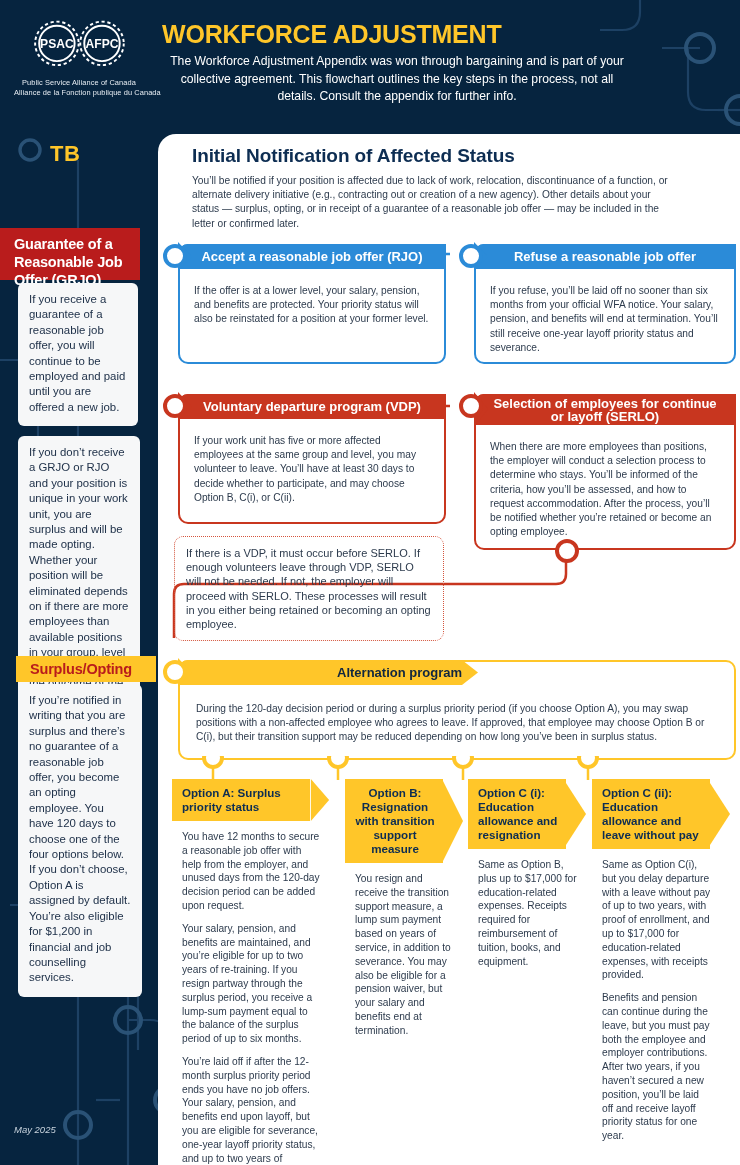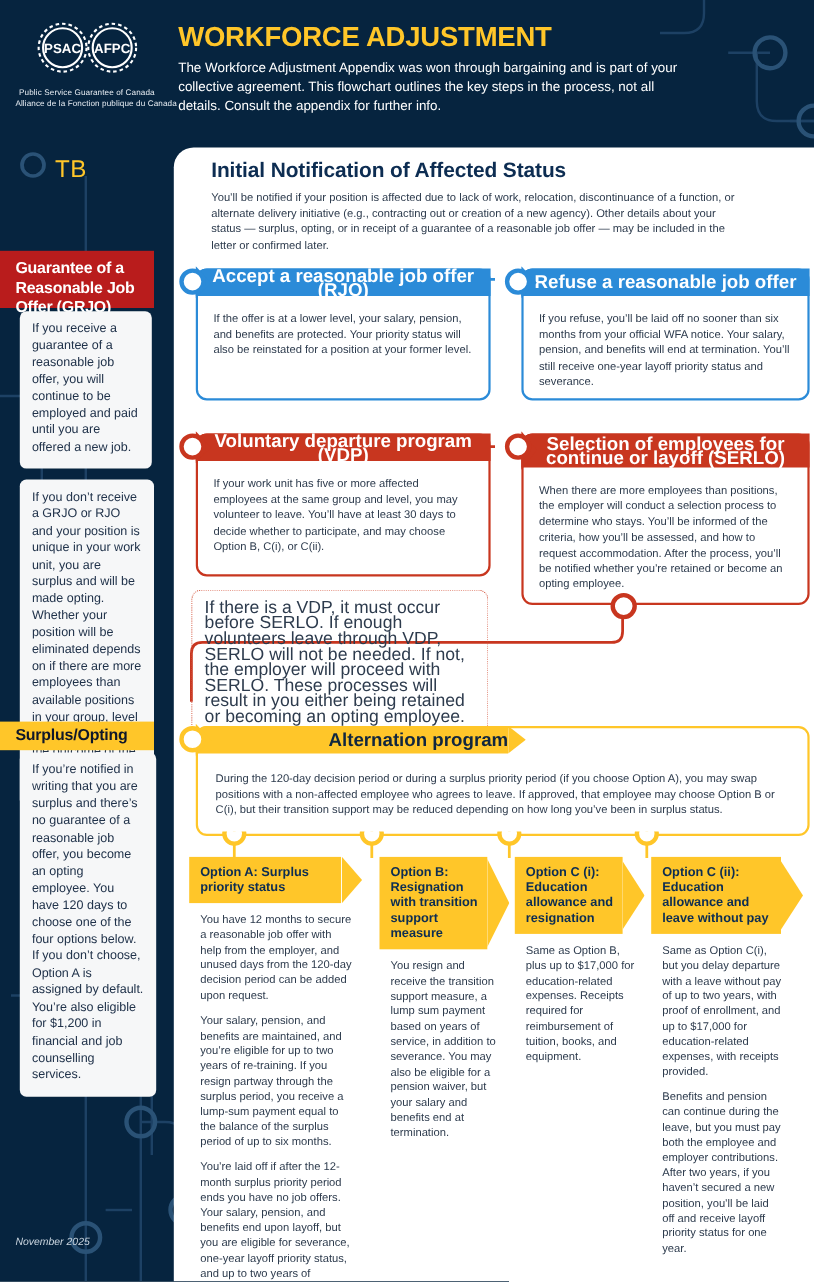--- a/index.html
+++ b/index.html
@@ -26,84 +26,84 @@
   .logo-line {
     color: #e8eef4; font-size: 7.4px; line-height: 10px; letter-spacing: .1px;
     white-space: nowrap;
   }
   .hdr-text { position: absolute; left: 162px; top: 20px; width: 470px; }
   .hdr-title {
     color: #ffc629; font-size: 25px; font-weight: bold; letter-spacing: -.2px;
     line-height: 28px;
   }
   .hdr-sub {
-    color: #ffffff; font-size: 12.2px; line-height: 17.6px; margin-top: 5px;
+    color: #ffffff; font-size: 12.2px; line-height: 17.6px; margin-top: 5px; text-align: center;
   }
 
   
   .main-panel {
     position: absolute; left: 158px; top: 134px; width: 582px; height: 1031px;
     background: #ffffff; border-top-left-radius: 18px;
   }
 
   
   .tag {
     position: absolute; left: 0; color: #fff; font-weight: bold;
     display: flex; align-items: center; padding: 7px 10px 7px 14px;
   }
   .tag .tag-arrow {
     position: absolute; left: 100%; top: 0; width: 0; height: 100%;
   }
   .tag-label { font-size: 14.5px; line-height: 18px; letter-spacing: -.2px; }
 
   .tag-blue { background: #b91c1c; }
   .tag-red  { background: #c8361f; }
-  .tag-gold { background: #ffc629; color: #0f172a; }
+  .tag-gold { background: #ffc629; color: #b91c1c; margin-left: 16px; }
 
   .rail-card {
     position: absolute; left: 18px; background: #f6f7f8;
     border-radius: 6px; padding: 9px 11px 11px 11px;
     color: #20324a; font-size: 11.4px; line-height: 15.4px;
   }
 
   .tb-label {
     position: absolute; left: 50px; top: 141px;
-    color: #ffc629; font-size: 22px; font-weight: normal; letter-spacing: .5px;
+    color: #ffc629; font-size: 22px; font-weight: bold; letter-spacing: .5px;
   }
   .date-stamp {
     position: absolute; left: 14px; top: 1124px;
     color: #c9d4de; font-size: 9.5px; font-style: italic;
   }
 
   
   .section-title {
     color: #0d2d52; font-weight: bold; font-size: 19px; letter-spacing: -.1px;
   }
   .body-text { color: #2d3b4d; font-size: 10.2px; line-height: 14.2px; }
 
   .flowbox { position: absolute; border-radius: 10px; background: #fff; }
   .flowbox.blue { border: 2px solid #2b8bd8; }
   .flowbox.red  { border: 2px solid #c8361f; }
   .flowbox.gold { border: 2px solid #ffc629; }
 
   .fb-head {
     position: absolute; top: -2px; left: -2px; height: 25px;
     display: flex; align-items: center; justify-content: center;
-    color: #fff; font-weight: bold; font-size: 17px; line-height: 13px;
+    color: #fff; font-weight: bold; font-size: 13px; line-height: 13px;
     border-top-left-radius: 10px; text-align: center;
   }
   .fb-head.two-line { height: 31px; }
   .fb-head.blue { background: #2b8bd8; }
   .fb-head.red  { background: #c8361f; }
   .fb-head.gold { background: #ffc629; color: #10263f; justify-content: flex-end; padding-left: 18px; }
   .fb-body { padding: 10px 14px 10px 14px; }
 
   .note-box {
     position: absolute; border: 1.6px dotted #d4553d; border-radius: 9px;
-    padding: 9px 11px; color: #2d3b4d; font-size: 16px; line-height: 14.2px;
+    padding: 9px 11px; color: #2d3b4d; font-size: 11px; line-height: 14.2px;
   }
 
   
   .opt-col { position: absolute; top: 779px; }
   .opt-head {
     background: #ffc629; color: #0d2d52; font-weight: bold;
     font-size: 11.6px; line-height: 14px; padding: 7px 8px 7px 10px;
     position: relative;
   }
   .opt-head .chev { position: absolute; left: 100%; top: 0; height: 100%; }
@@ -146,31 +146,31 @@
       <svg class="logo-gears" viewBox="0 0 160 72">
         <g fill="none" stroke="#ffffff" stroke-width="2.4">
           <circle cx="52" cy="34" r="27" stroke-dasharray="4 3.4"></circle>
           <circle cx="52" cy="34" r="22"></circle>
           <circle cx="108" cy="34" r="27" stroke-dasharray="4 3.4"></circle>
           <circle cx="108" cy="34" r="22"></circle>
         </g>
         <text x="52" y="40" text-anchor="middle" fill="#ffffff" font-family="Liberation Sans, sans-serif" font-size="15" font-weight="bold">PSAC</text>
         <text x="108" y="40" text-anchor="middle" fill="#ffffff" font-family="Liberation Sans, sans-serif" font-size="15" font-weight="bold">AFPC</text>
       </svg>
-      <div class="logo-line">Public Service Guarantee of Canada</div>
+      <div class="logo-line">Public Service Alliance of Canada</div>
       <div class="logo-line">Alliance de la Fonction publique du Canada</div>
     </div>
     <div class="hdr-text">
       <div class="hdr-title">WORKFORCE ADJUSTMENT</div>
       <div class="hdr-sub">The Workforce Adjustment Appendix was won through bargaining and is part of your collective agreement. This flowchart outlines the key steps in the process, not all details. Consult the appendix for further info.</div>
     </div>
   </div>
 
   <div class="tb-label">TB</div>
-  <div class="date-stamp">November 2025</div>
+  <div class="date-stamp">May 2025</div>
 
   <div class="main-panel"></div>
 
   <div class="tag tag-blue" style="top:228px; width:140px; height:52px; align-items:flex-start;">
     <div class="tag-label">Guarantee of a Reasonable Job Offer (GRJO)</div>
     <svg class="tag-arrow" width="18" height="52" viewBox="0 0 18 52">
       <path d="M0 0 L18 26 L0 52 Z" fill="#2b8bd8"></path>
     </svg>
   </div>
   <div class="rail-card" style="top:283px; width:120px;">If you receive a guarantee of a reasonable job offer, you will continue to be employed and paid until you are offered a new job.</div>
@@ -288,21 +288,21 @@
       </svg>
     </div>
     <div class="opt-body">
       <p>You have 12 months to secure a reasonable job offer with help from the employer, and unused days from the 120-day decision period can be added upon request.</p>
       <p>Your salary, pension, and benefits are maintained, and you’re eligible for up to two years of re-training. If you resign partway through the surplus period, you receive a lump-sum payment equal to the balance of the surplus period of up to six months.</p>
       <p>You’re laid off if after the 12-month surplus priority period ends you have no job offers. Your salary, pension, and benefits end upon layoff, but you are eligible for severance, one-year layoff priority status, and up to two years of retraining to facilitate rehiring.</p>
     </div>
   </div>
 
   <div class="opt-col" style="left:345px; width:118px;">
-    <div class="opt-head" style="width:98px;">
+    <div class="opt-head" style="width:98px;text-align:center;">
       <span>Option B: Resignation with transition support measure</span>
       <svg class="chev" width="20" height="80" viewBox="0 0 20 80">
         <path d="M0 0 L20 40 L0 80 Z" fill="#ffc629"></path>
       </svg>
     </div>
     <div class="opt-body">
       <p>You resign and receive the transition support measure, a lump sum payment based on years of service, in addition to severance. You may also be eligible for a pension waiver, but your salary and benefits end at termination.</p>
     </div>
   </div>
 

